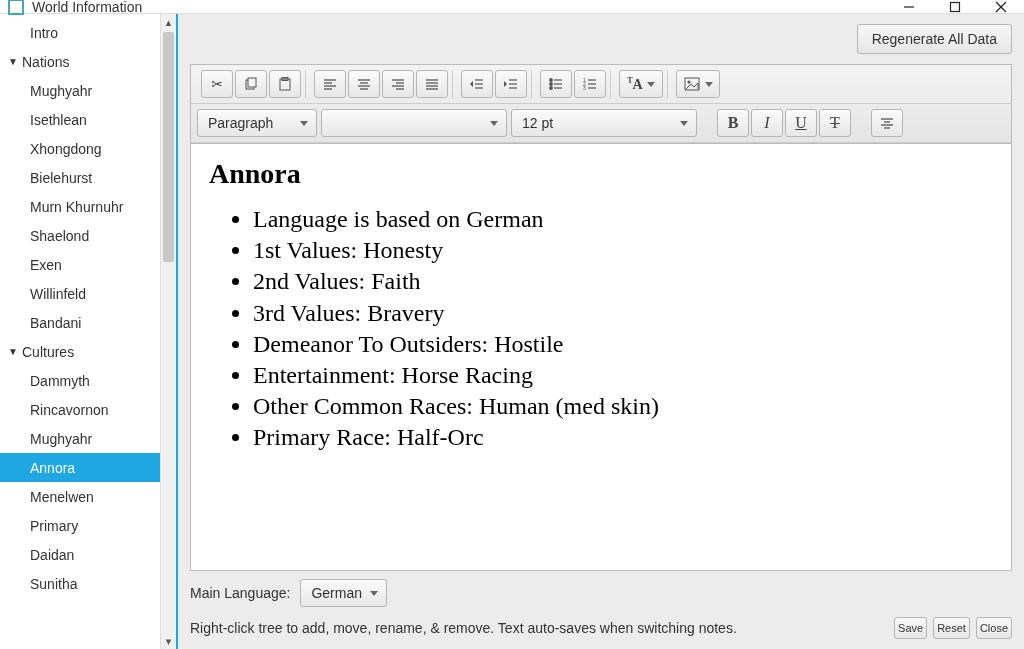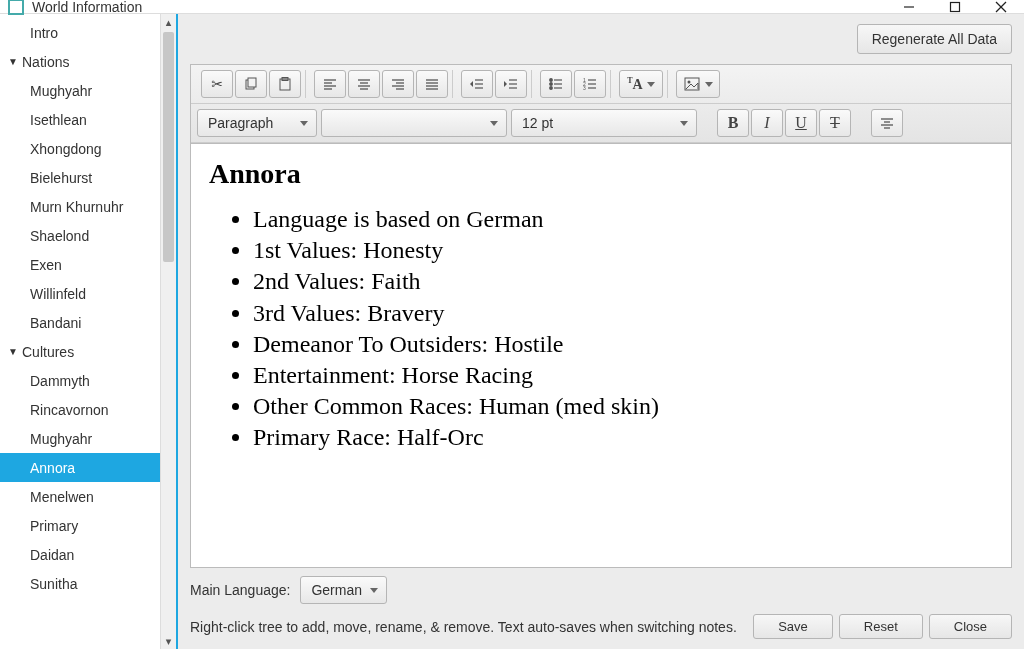--- a/index.html
+++ b/index.html
@@ -110,21 +110,21 @@
   }
   .btn {
     background: linear-gradient(#f7f7f7,#e6e6e6);
     border: 1px solid #b5b5b5;
     border-radius: 3px;
     padding: 6px 14px;
     font-size: 14px;
     color: #333;
     cursor: default;
   }
-  .btn.small { padding: 4px 24px; font-size: 13px; }
+  .btn.small { padding: 4px 3px; font-size: 11px; }
   
   .toolbars {
     border: 1px solid #bbb;
     border-bottom: none;
     background: linear-gradient(#f3f3f3,#e4e4e4);
   }
   .tbrow {
     display: flex;
     align-items: center;
     padding: 5px 6px;

